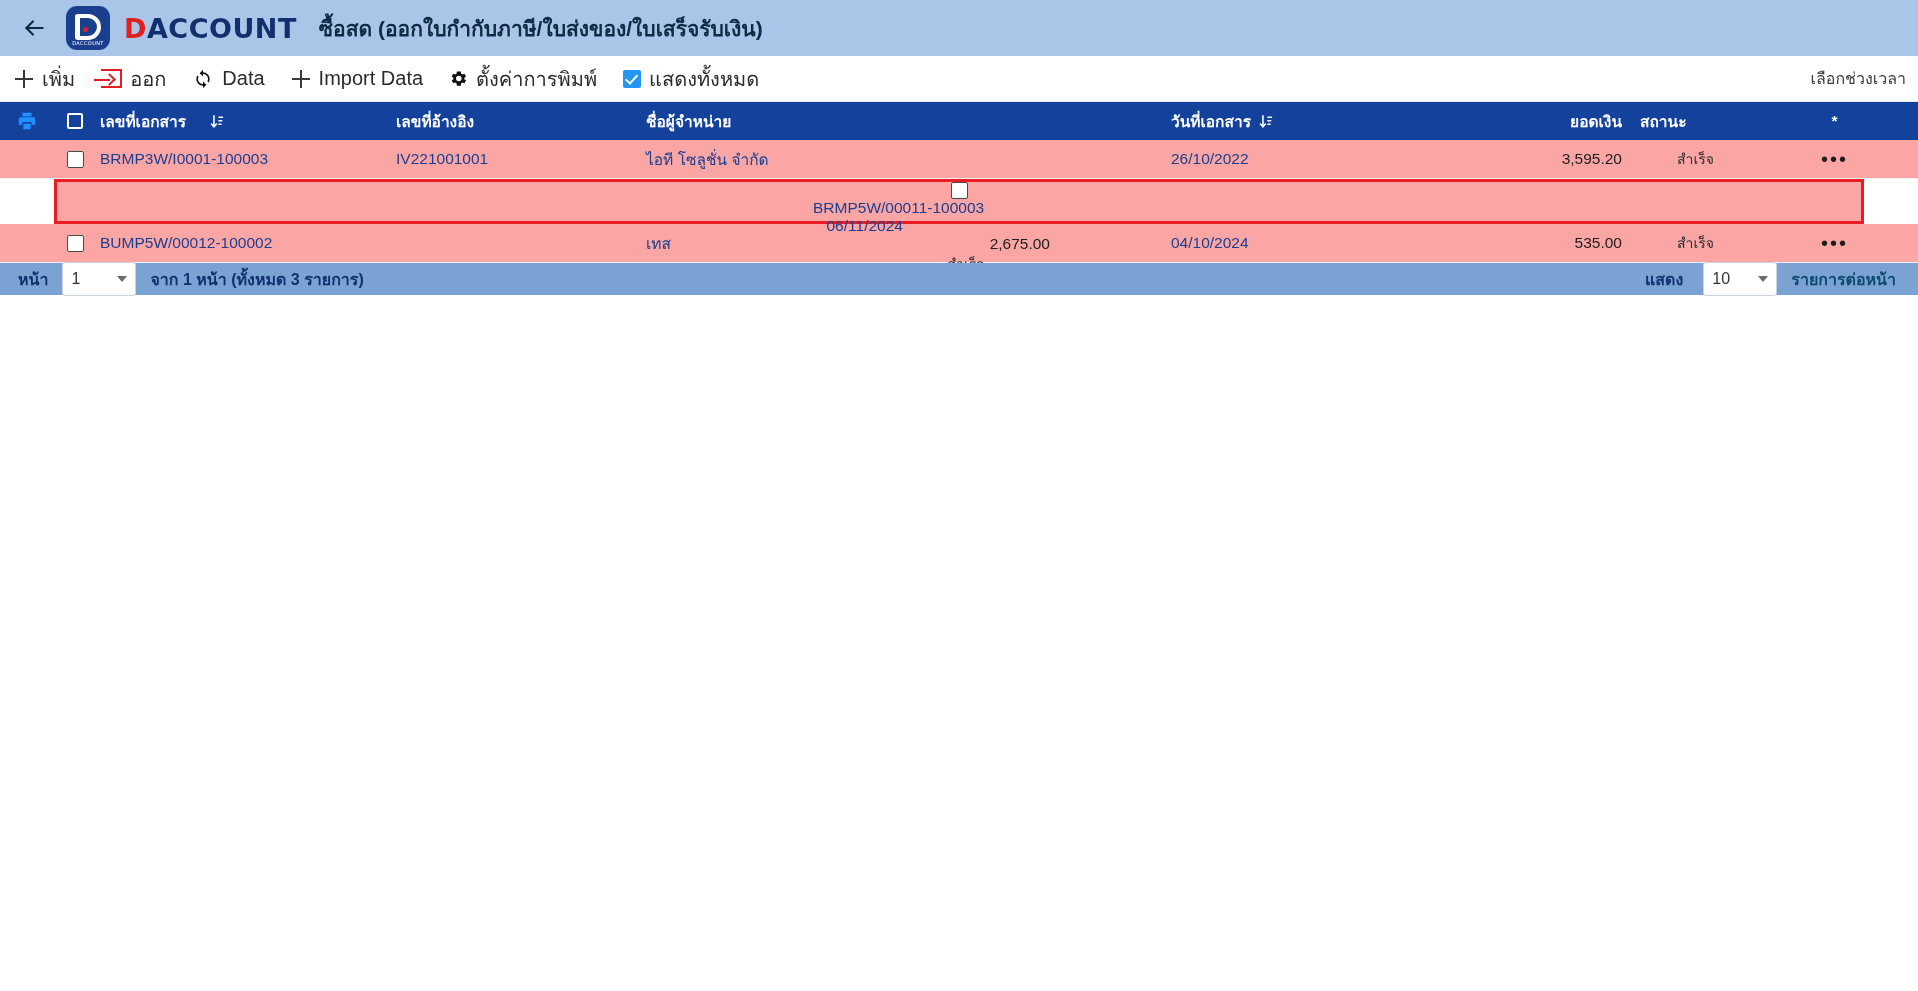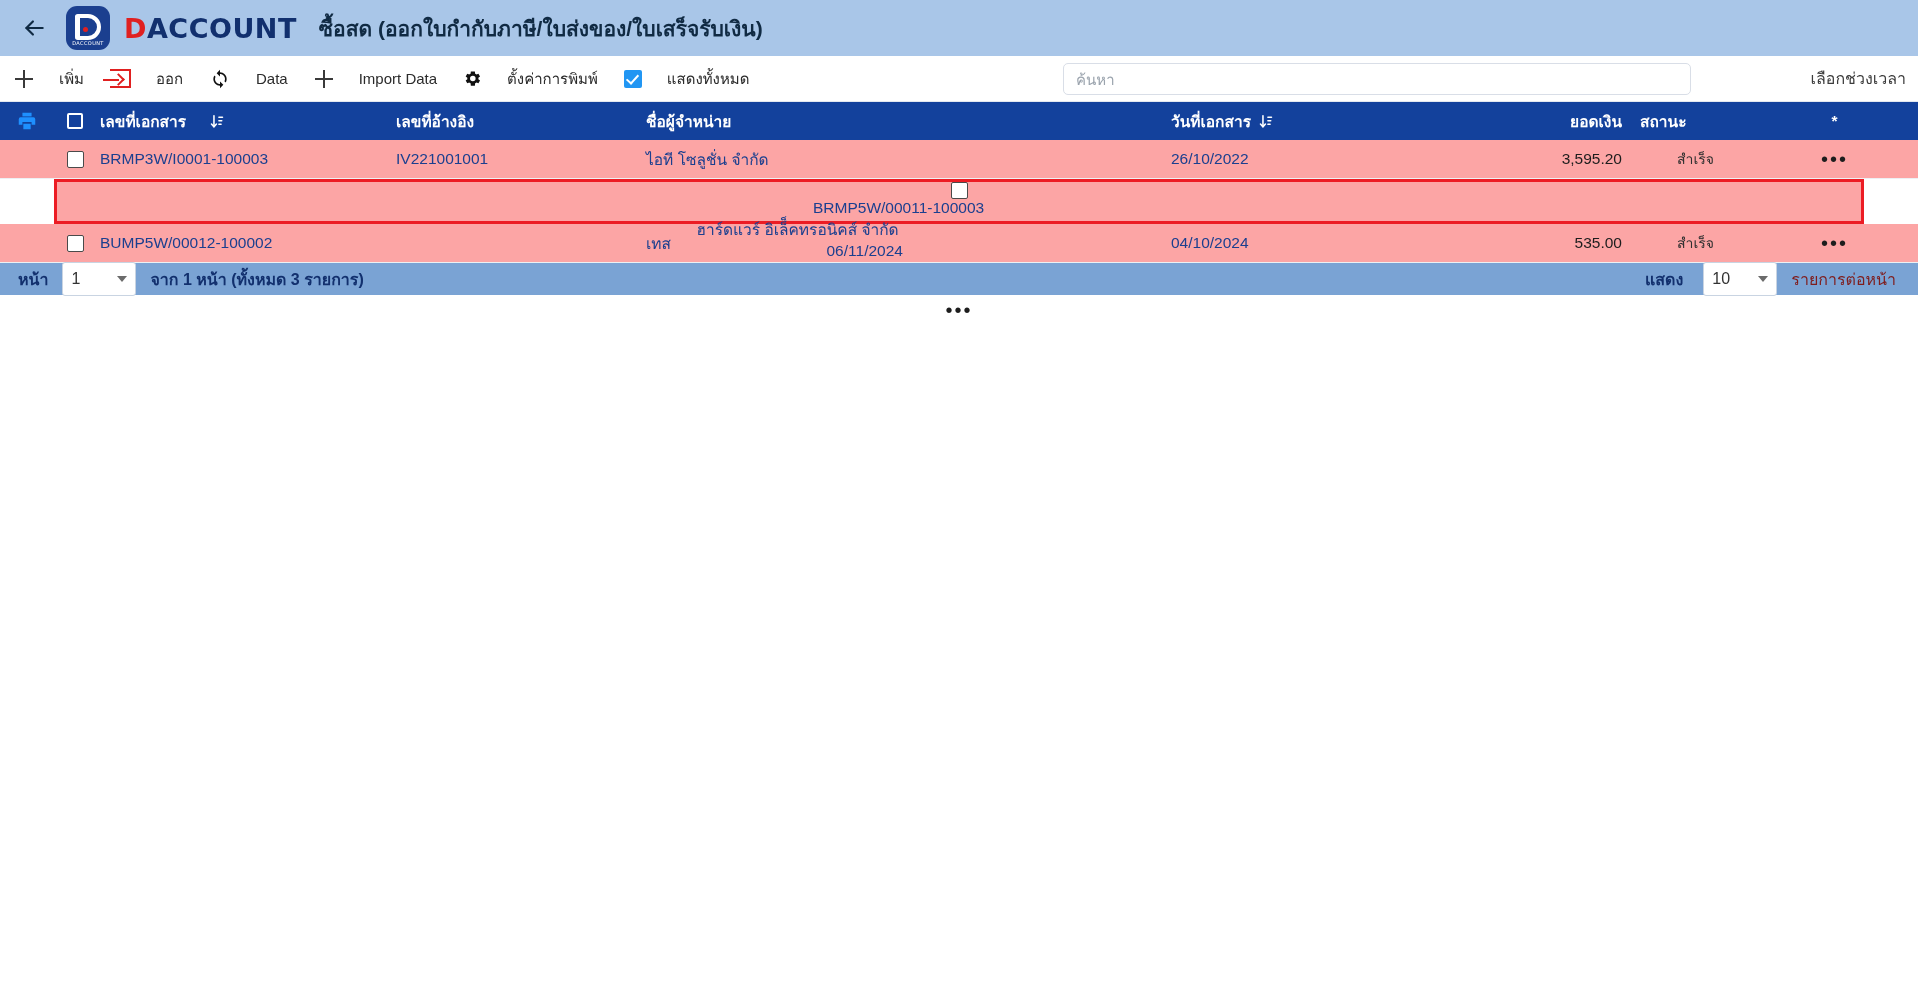--- a/index.html
+++ b/index.html
@@ -83,23 +83,23 @@
     background: #ffffff;
     border-bottom: 1px solid #e3e8ef;
     display: flex;
     align-items: center;
     padding: 0 18px 0 14px;
     position: relative;
   }
   .tool-item {
     display: flex;
     align-items: center;
-    gap: 25px;
+    gap: 8px;
     margin-right: 26px;
-    font-size: 15px;
+    font-size: 20px;
     color: #2b2b2b;
     cursor: pointer;
     white-space: nowrap;
   }
   .tool-item .ico { display: flex; align-items: center; justify-content: center; }
   .plus-ico {
     width: 20px; height: 20px;
     position: relative;
   }
   .plus-ico::before, .plus-ico::after {
@@ -275,21 +275,21 @@
     border-top: 6px solid #6b6b6b;
   }
   .foot-note { font-weight: bold; color: #12306e; }
   .foot-right {
     position: absolute;
     right: 22px;
     display: flex;
     align-items: center;
   }
   .foot-right .lbl { margin-right: 6px; }
-  .perpage-txt { color: #7f1d1d; font-weight: normal; }
+  .perpage-txt { color: #0c4a6e; font-weight: bold; }
 </style>
 </head>
 <body>
 
 <div class="topbar">
   <div class="back-arrow">
     <svg width="26" height="26" viewBox="0 0 24 24" fill="none" stroke="#102a43" stroke-width="2" stroke-linecap="round" stroke-linejoin="round">
       <line x1="20" y1="12" x2="5" y2="12"></line>
       <polyline points="11 18 5 12 11 6"></polyline>
     </svg>
@@ -350,23 +350,20 @@
       </svg>
     </span>
     <span>ตั้งค่าการพิมพ์</span>
   </div>
 
   <div class="tool-item tool-check">
     <span class="checkbox-blue"></span>
     <span>แสดงทั้งหมด</span>
   </div>
 
-  <div class="search-wrap">
-    <input class="search-input" type="text" placeholder="ค้นหา" style="">
-  </div>
 
   <div class="range-btn">เลือกช่วงเวลา</div>
 </div>
 
 <div class="table">
 
   <div class="thead">
     <div class="col-print">
       <svg class="printer-ico" viewBox="0 0 24 24" fill="#1e90ff">
         <path d="M7 3h10v4H7z"></path>
@@ -424,21 +421,20 @@
     </div>
   </div>
 
   <div class="hl-wrap">
     <div class="trow">
       <div class="col-check" style="width:42px;">
         <span class="row-box"></span>
       </div>
       <div class="col-docno">BRMP5W/00011-100003</div>
       <div class="col-ref"></div>
-      <div class="col-vendor">ฮาร์ดแวร์ อิเล็็คทรอนิคส์ จำกัด</div>
       <div class="col-date cell-dark">06/11/2024</div>
       <div class="col-amount cell-amount">2,675.00</div>
       <div class="col-status cell-status">สำเร็จ</div>
       <div class="col-action">
         <span class="dots">•••</span>
       </div>
     </div>
   </div>
 
   <div class="trow">

